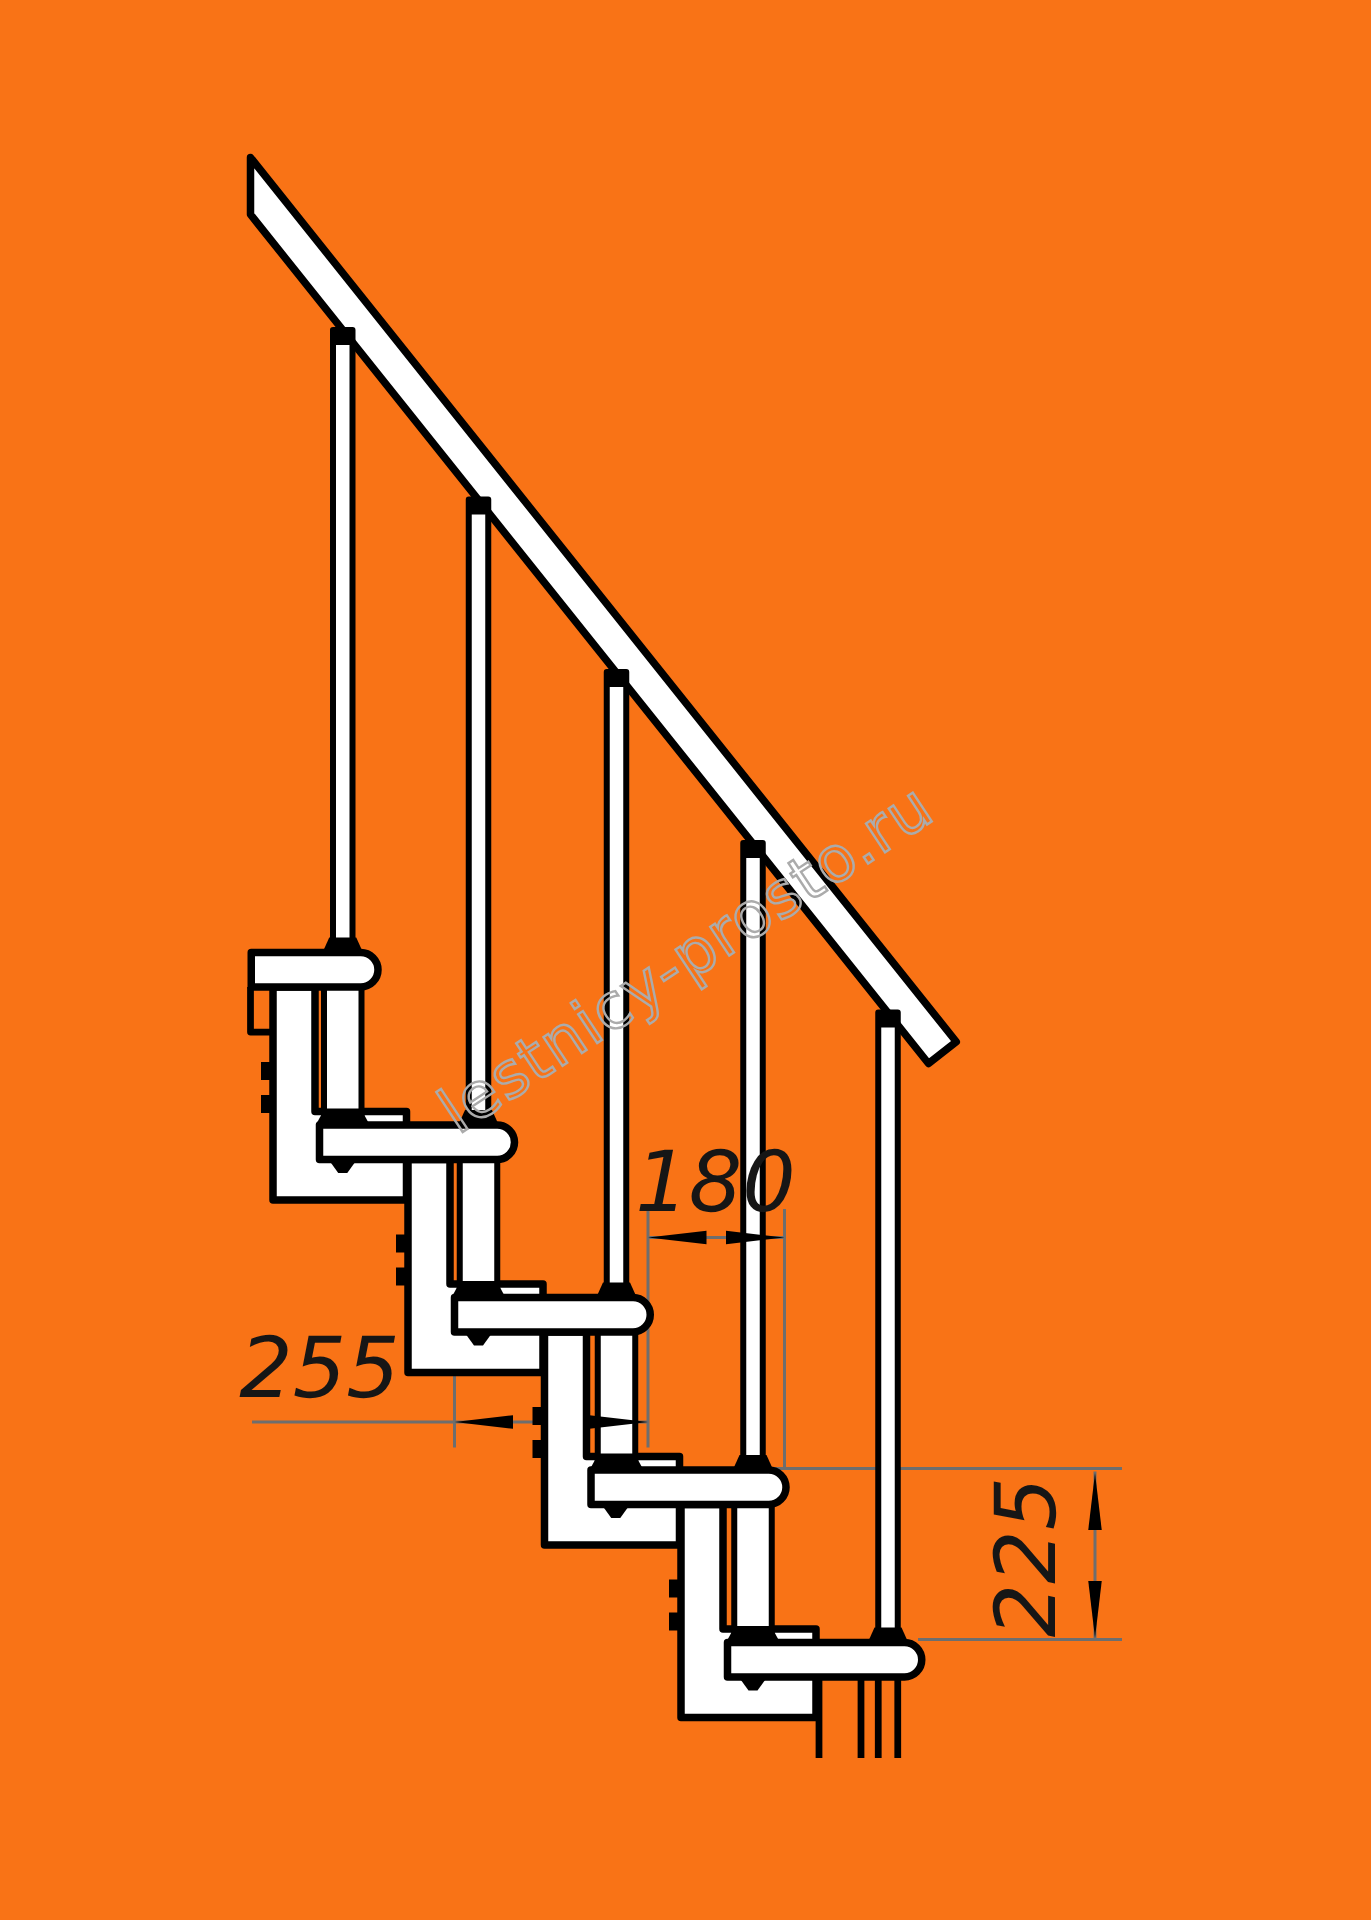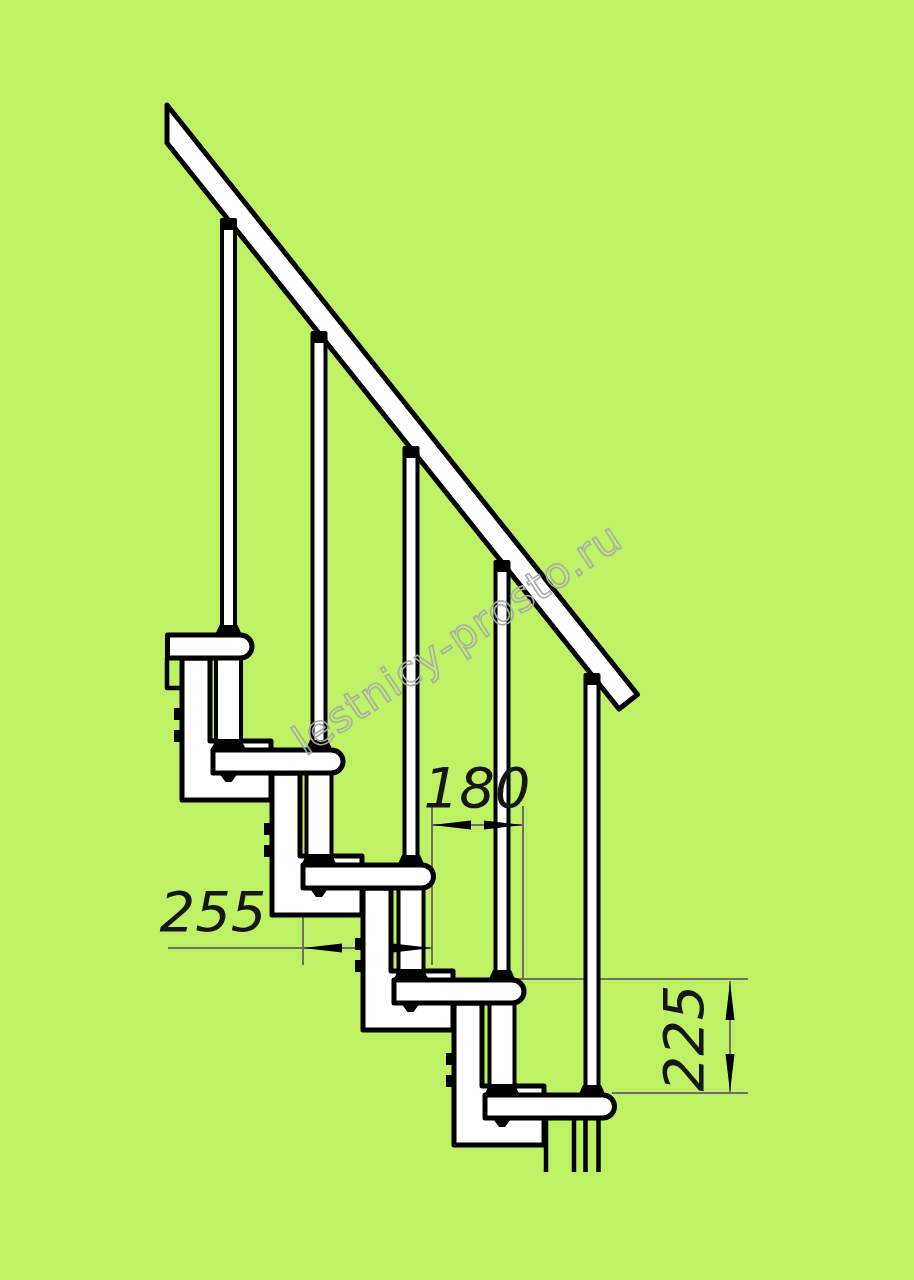--- a/index.html
+++ b/index.html
@@ -1,16 +1,16 @@
 <!DOCTYPE html>
 <html><head>
 <meta charset="utf-8">
 <style>
   html,body{margin:0;padding:0;background:#ffffff;}
-  .canvas{position:relative;width:914px;height:1280px;background:#bef264;overflow:hidden;
+  .canvas{position:relative;width:914px;height:1280px;background:#f97316;overflow:hidden;
           font-family:"DejaVu Sans", sans-serif;}
   svg{position:absolute;left:0;top:0;}
   .struct{fill:#ffffff;stroke:#000000;stroke-width:5;stroke-linejoin:round;}
   .struct4{fill:#ffffff;stroke:#000000;stroke-width:4;stroke-linejoin:round;}
   .blk{fill:#000000;stroke:none;}
   .thin{stroke:#6e6e6e;stroke-width:2;fill:none;}
   .openline{stroke:#000000;stroke-width:4.5;fill:none;stroke-linejoin:round;}
   .dimtxt{font-family:"DejaVu Sans", sans-serif;font-style:italic;font-size:56px;fill:#161616;}
   .wm{font-family:"DejaVu Sans", sans-serif;font-size:42px;letter-spacing:1px;
       fill:none;stroke:#ababab;stroke-width:1.6px;}

